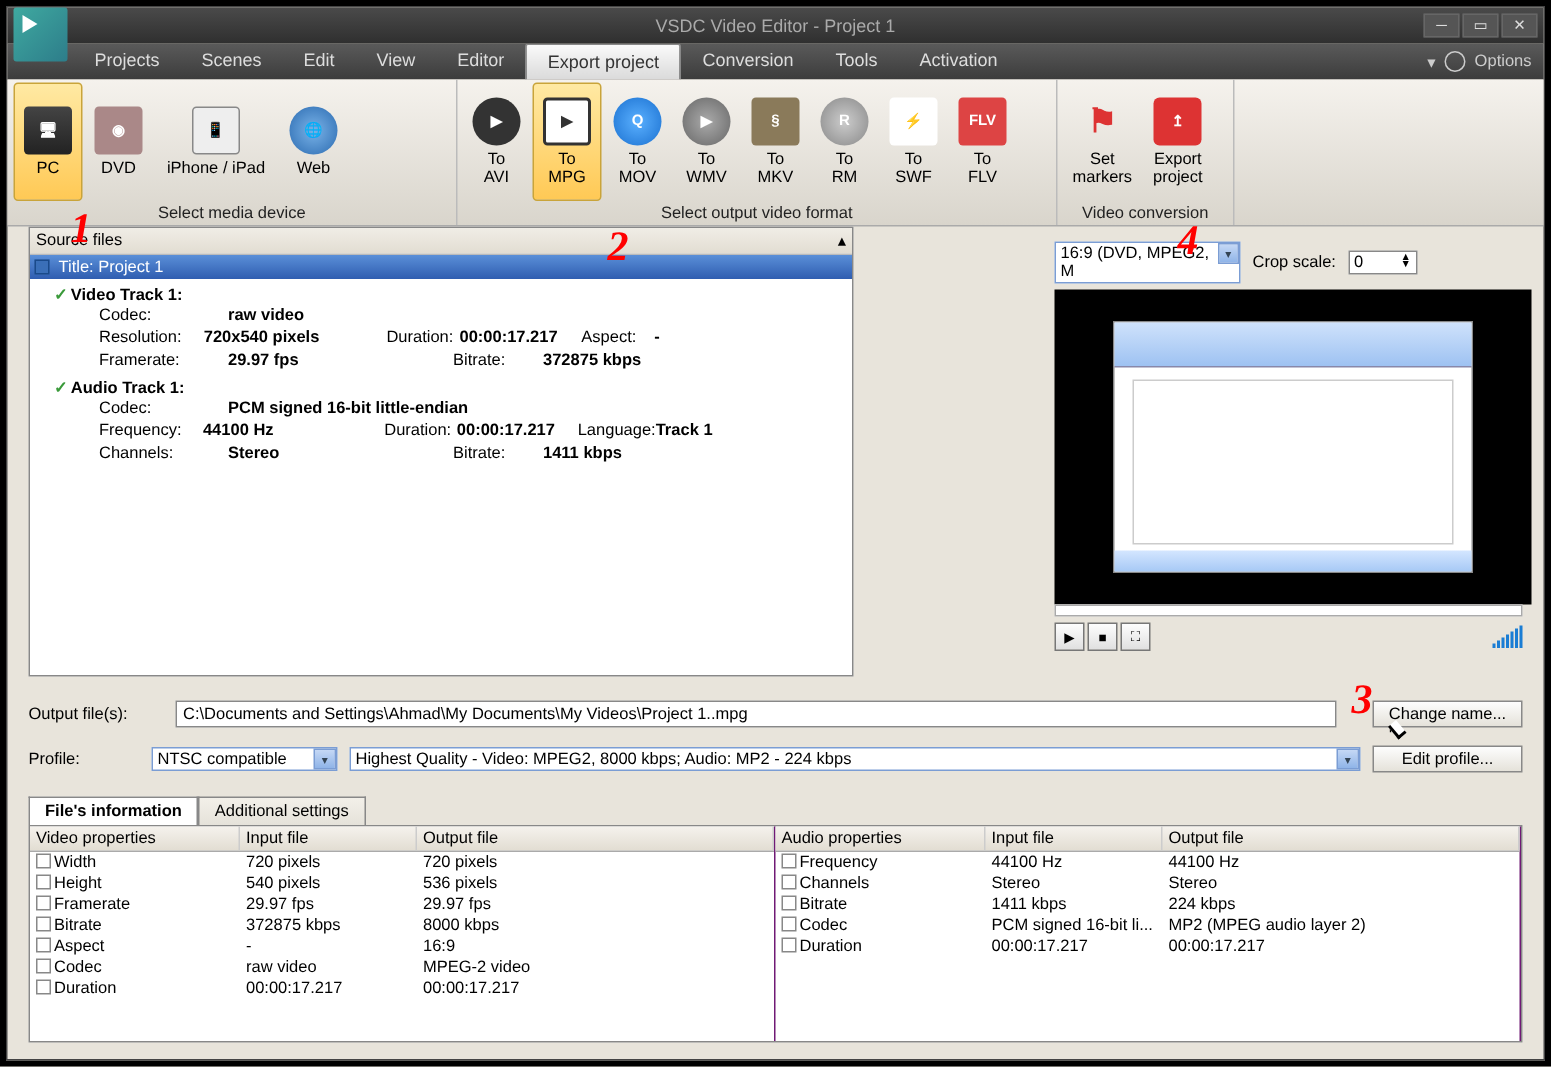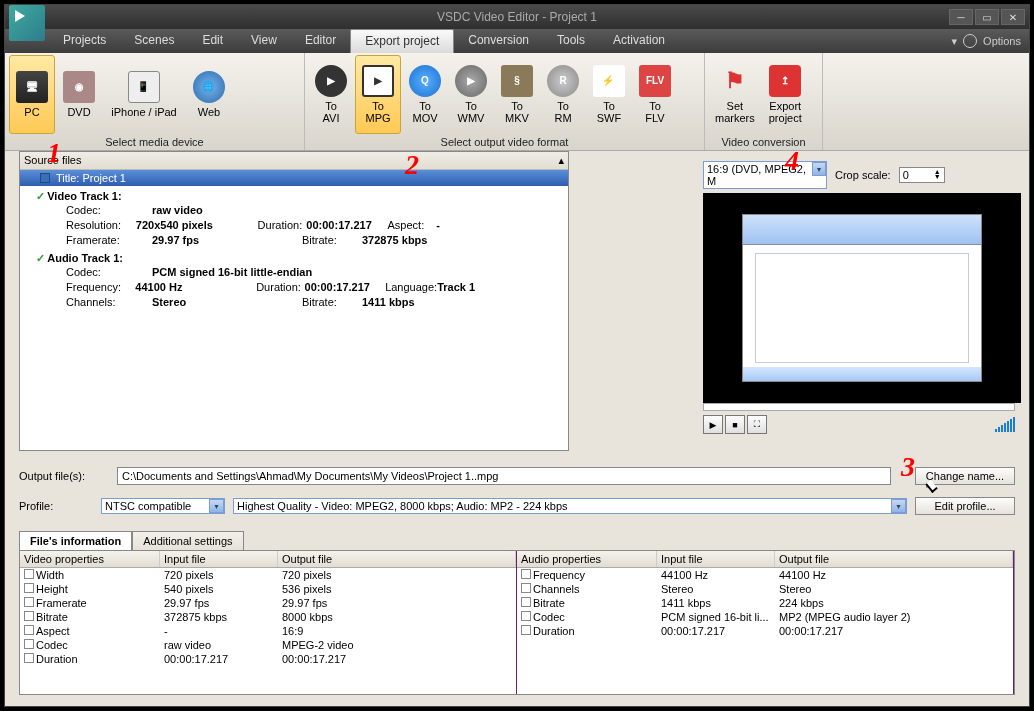--- a/index.html
+++ b/index.html
@@ -19,21 +19,21 @@
 .ribbon-group { border-right: 1px solid #bbb; display: flex; flex-direction: column; padding: 2px 4px 1px; }
 .ribbon-row { display: flex; gap: 2px; flex: 1; }
 .ribbon-btn { display: flex; flex-direction: column; align-items: center; justify-content: center; padding: 2px 6px; border-radius: 3px; min-width: 44px; }
 .ribbon-btn.selected { background: linear-gradient(#ffe9a3, #ffc955); border: 1px solid #c9a43a; }
 .ribbon-ico { width: 32px; height: 32px; border-radius: 3px; margin-bottom: 3px; display:flex; align-items:center; justify-content:center; font-size:10px; color:#fff; font-weight:bold;}
 .ribbon-lbl { font-size: 11px; text-align: center; line-height: 1.1; }
 .ribbon-footer { font-size: 11px; text-align: center; padding: 2px 0 1px; color: #222; }
 .content { position: absolute; top: 146px; left: 14px; right: 14px; bottom: 14px; }
 .src-panel { position: absolute; top: 0; left: 0; width: 550px; height: 300px; border: 1px solid #888; background: #fff; }
 .src-header { background: linear-gradient(#f0ede6, #e2ddd2); padding: 2px 4px; border-bottom: 1px solid #bbb; display:flex; justify-content:space-between;}
-.tree-title { background: linear-gradient(#5a8fd8, #2f5db0); color: #fff; padding: 2px 18px; display:flex; align-items:center; gap:6px;}
+.tree-title { background: linear-gradient(#5a8fd8, #2f5db0); color: #fff; padding: 2px 1px; display:flex; align-items:center; gap:6px;}
 .tree-body { padding: 4px 10px; font-size: 11px; }
 .tree-row { display: flex; margin-left: 36px; line-height: 15px; }
 .lbl { width: 86px; }
 .val { font-weight: bold; width: 150px; text-align: left; }
 .lbl2 { width: 60px; }
 .val2 { font-weight: bold; width: 100px; }
 .lbl3 { width: 60px; }
 .tree-sec-title { font-weight: bold; margin-left: 24px;}
 .check{color:#3a9a3a;margin-right:2px;margin-left:-18px;}
 .preview-col { position: absolute; top: 0; left: 684px; right: 0; margin-top: 10px; }

